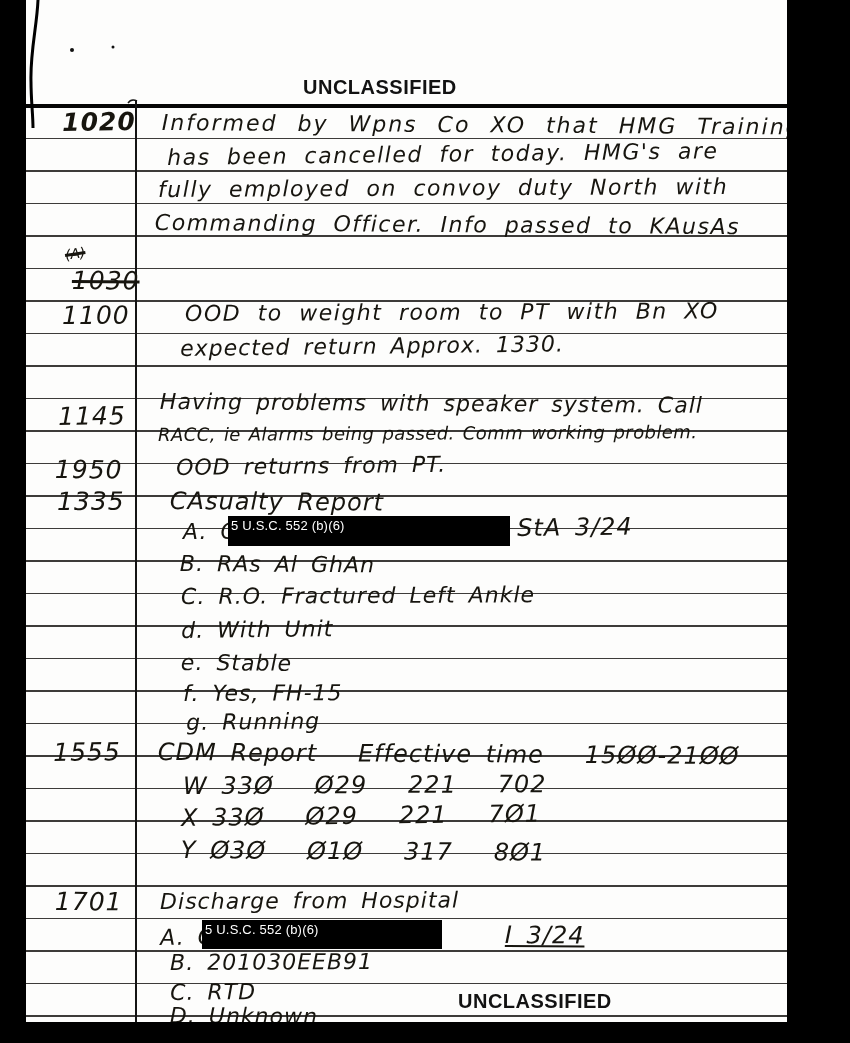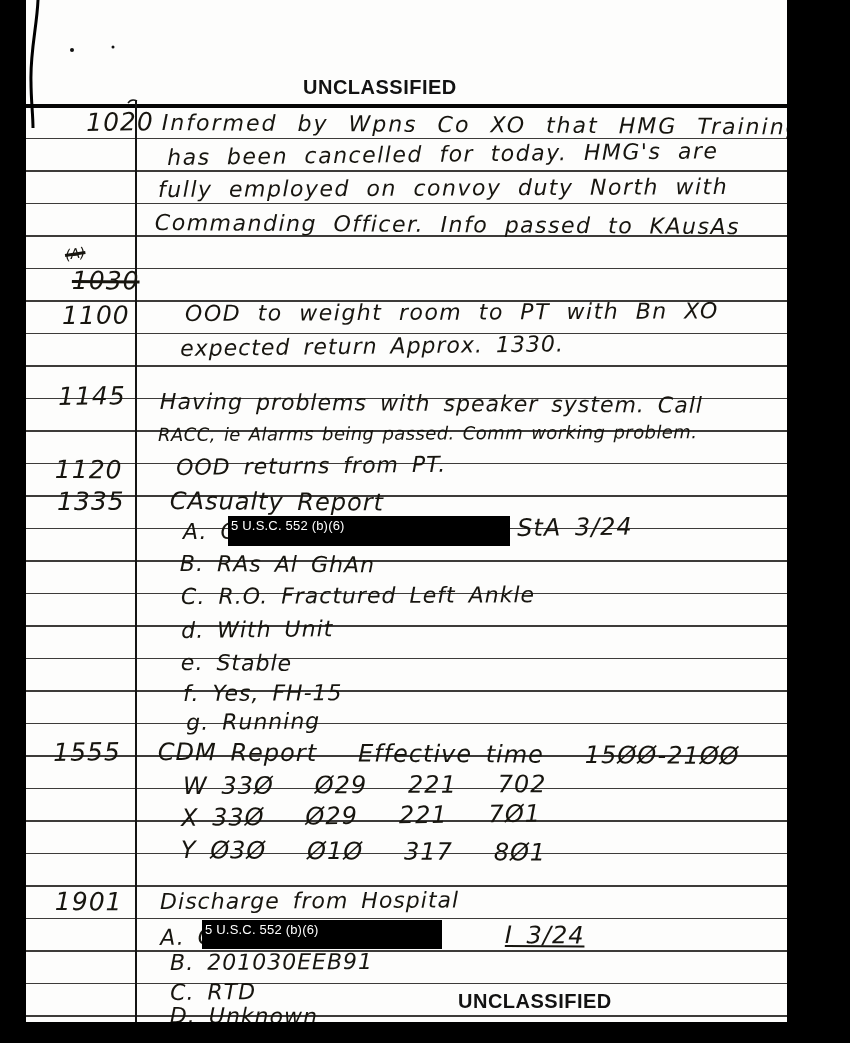--- a/index.html
+++ b/index.html
@@ -61,29 +61,29 @@
   <path d="M137,101 C133,99 130,100 128,103" stroke="#111" stroke-width="1.5" fill="none"></path>
 </svg>
 
 <div class="banner" style="left:303px;top:76px;">UNCLASSIFIED</div>
 <div class="banner" style="left:458px;top:990px;">UNCLASSIFIED</div>
 
 <div class="topline"></div>
 <div class="ruled"></div>
 <div class="vdivider"></div>
 
-<span class="hw t25 r1" style="left:86px;top:110px;">1020</span>
+<span class="hw t25 r1" style="left:62px;top:110px;font-weight:bold;">1020</span>
 <span class="hw scribble struck" style="left:64px;top:248px;">(A)</span>
 <span class="hw t25 r2 struck" style="left:72px;top:268px;">1030</span>
 <span class="hw t25 r3" style="left:62px;top:303px;">1100</span>
-<span class="hw t25 r1" style="left:58px;top:384px;">1145</span>
-<span class="hw t25 r2" style="left:55px;top:457px;">1120</span>
+<span class="hw t25 r1" style="left:58px;top:404px;">1145</span>
+<span class="hw t25 r2" style="left:55px;top:457px;">1950</span>
 <span class="hw t25 r3" style="left:57px;top:489px;">1335</span>
 <span class="hw t25 r1" style="left:53px;top:740px;">1555</span>
-<span class="hw t25 r2" style="left:55px;top:889px;">1901</span>
+<span class="hw t25 r2" style="left:55px;top:889px;">1701</span>
 
 <span class="hw e22 wA r2" style="left:162px;top:112px;">Informed by Wpns Co XO that HMG Training</span>
 <span class="hw e22 wB r1" style="left:167px;top:147px;">has been cancelled for today. HMG's are</span>
 <span class="hw e22 wB r3" style="left:158px;top:179px;">fully employed on convoy duty North with</span>
 <span class="hw e22 wB r2" style="left:155px;top:212px;">Commanding Officer. Info passed to KAusAs</span>
 
 <span class="hw e22 wB r3" style="left:185px;top:303px;">OOD to weight room to PT with Bn XO</span>
 <span class="hw e22 r1" style="left:180px;top:338px;">expected return Approx. 1330.</span>
 
 <span class="hw e22 r2" style="left:160px;top:391px;">Having problems with speaker system. Call</span>

